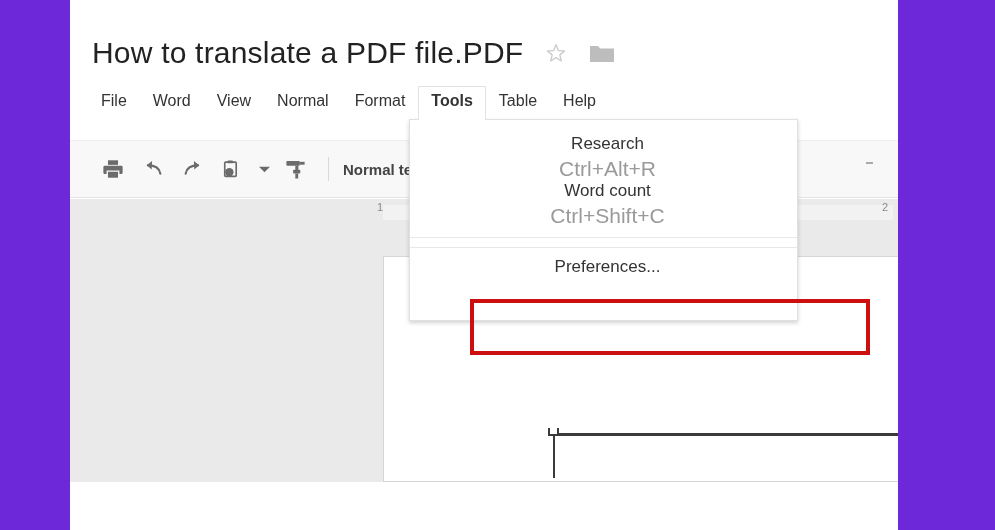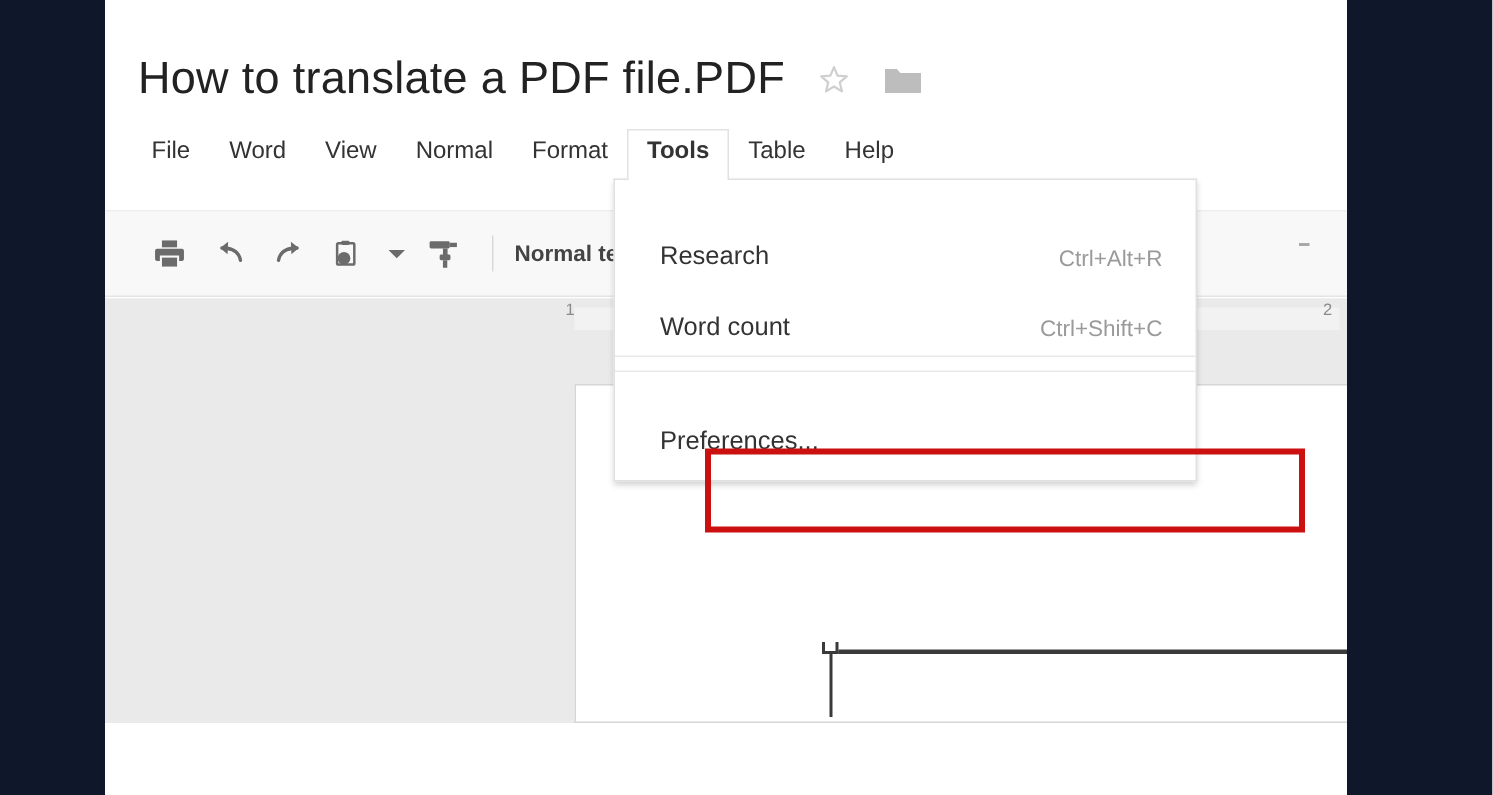--- a/index.html
+++ b/index.html
@@ -5,21 +5,21 @@
   html, body {
     margin: 0; padding: 0;
     width: 995px; height: 530px;
     background: #ffffff;
     font-family: "Liberation Sans", sans-serif;
     overflow: hidden;
   }
   #root {
     position: relative;
     width: 995px; height: 530px;
-    background: #0f172a;
+    background: #6d28d9;
   }
 
   
   .app {
     position: absolute;
     left: 70px; top: 0px;
     width: 828px; height: 530px;
     background: #ffffff;
   }
 
@@ -167,33 +167,34 @@
     left: 409px; top: 119px;
     width: 387px;
     background: #ffffff;
     border: 1px solid #e0e0e0;
     box-shadow: 0 2px 4px rgba(0,0,0,0.18);
     z-index: 50;
     padding: 14px 0 16px 0;
   }
   .dd-row {
     display: flex;
-    align-items: flex-end;
+    align-items: center;
     justify-content: space-between;
     height: 47px;
     padding: 0 22px 0 30px;
     box-sizing: border-box;
+    flex-direction: column;
   }
   .dd-label {
     font-size: 17px;
     color: #333333;
     white-space: nowrap;
   }
   .dd-shortcut {
-    font-size: 15px;
+    font-size: 21px;
     color: #9a9a9a;
     white-space: nowrap;
   }
   .dd-sep {
     height: 1px;
     background: #e8e8e8;
     margin: 9px 0;
   }
   .dd-row.highlighted {
     background: #ebebeb;

